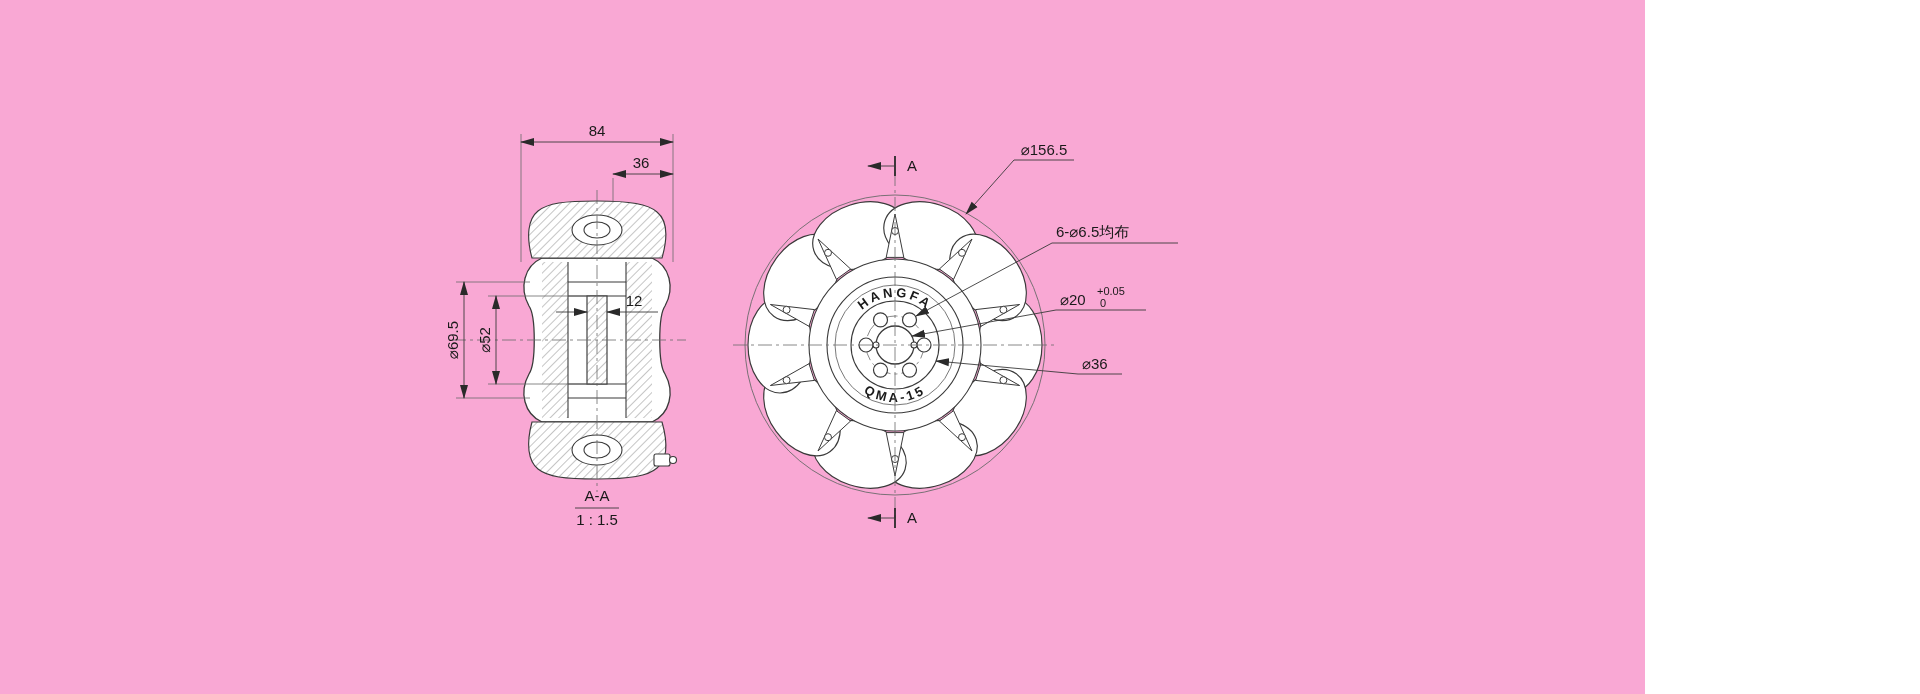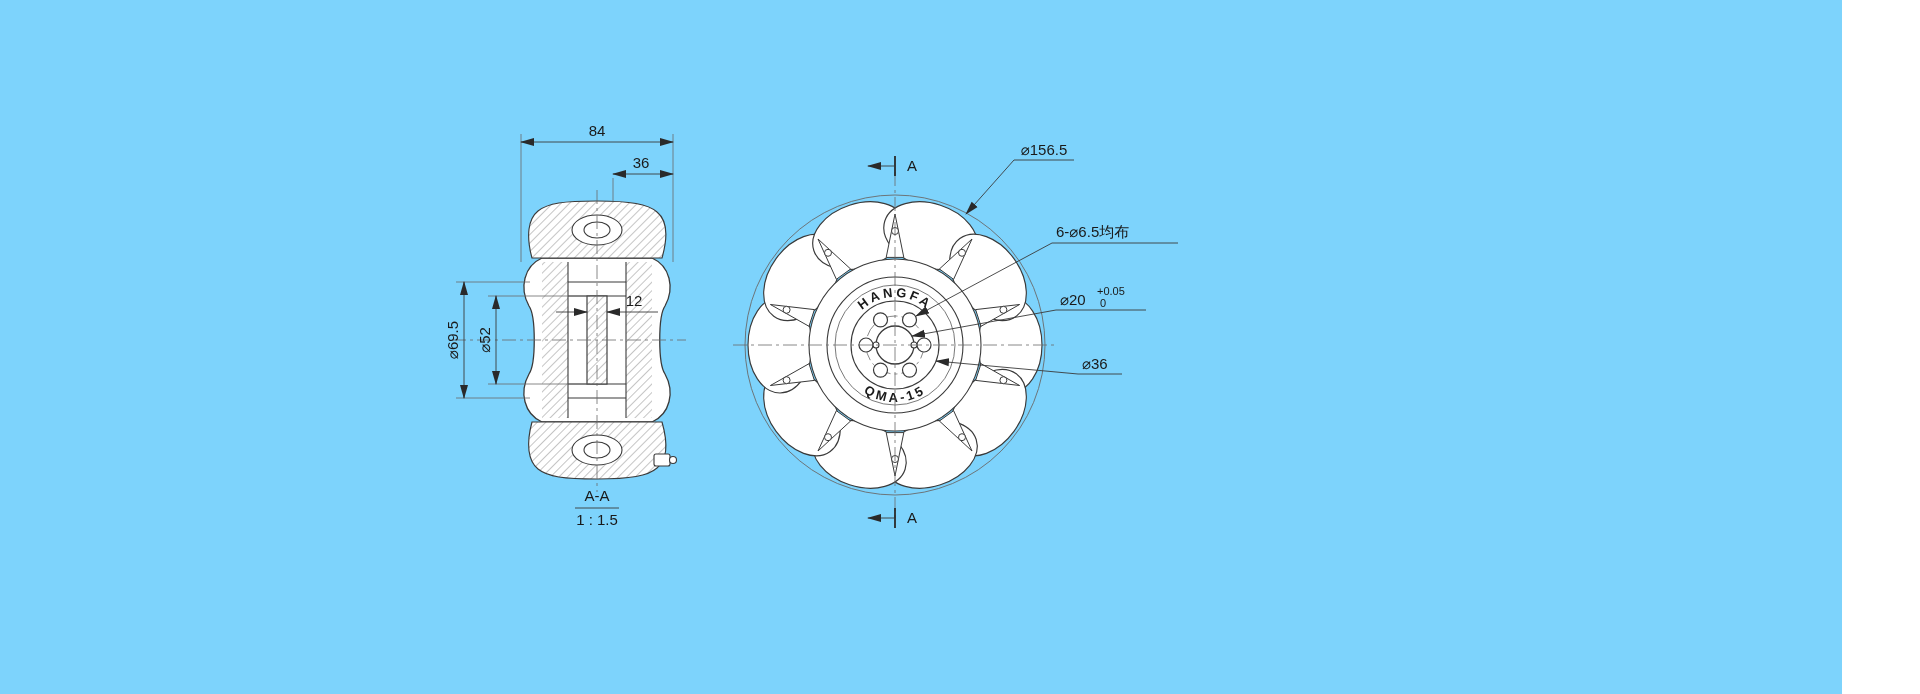--- a/index.html
+++ b/index.html
@@ -1,16 +1,16 @@
 <!DOCTYPE html>
 <html><head>
 <meta charset="utf-8">
 <style>
   html,body{margin:0;padding:0;background:#fff;}
-  .page{position:relative;width:1842px;height:694px;background:#7dd3fc;overflow:hidden;
+  .page{position:relative;width:1645px;height:694px;background:#f9a8d4;overflow:hidden;
         font-family:"Liberation Sans",sans-serif;}
   svg{display:block;}
   
   .outline{fill:#fff;stroke:#3a3a3a;stroke-width:1.3;}
   .stroke{fill:none;stroke:#3a3a3a;stroke-width:1.1;}
   .thin{fill:none;stroke:#6a6a6a;stroke-width:0.9;}
   .white{fill:#fff;stroke:#3a3a3a;stroke-width:1.1;}
   .hatchfill{fill:url(#hatch);stroke:#3a3a3a;stroke-width:1.15;}
   .hatchonly{fill:url(#hatch);stroke:none;}
   .center{stroke:#6a6a6a;stroke-width:0.8;stroke-dasharray:14 4 3 4;fill:none;}

